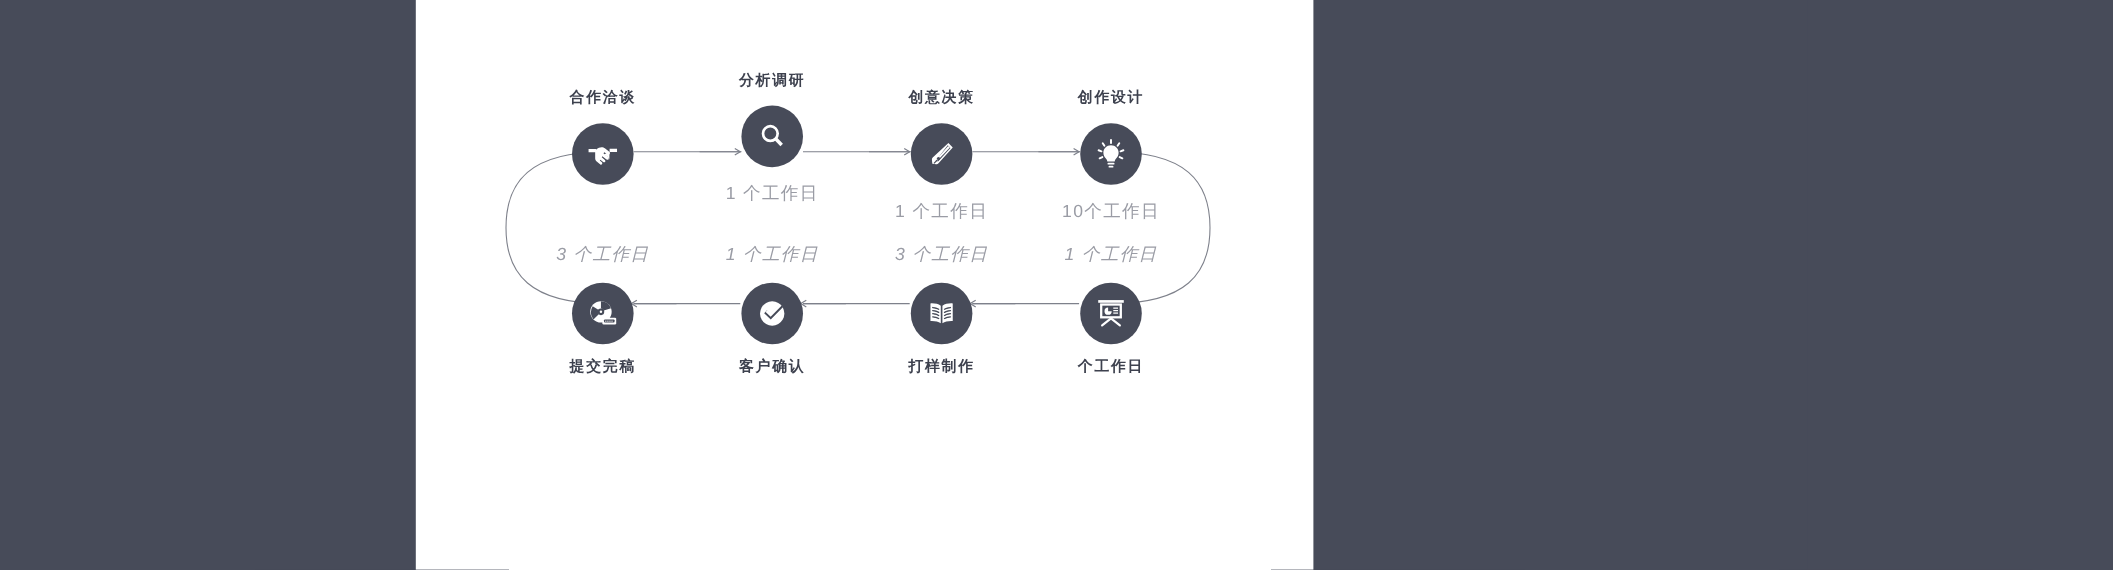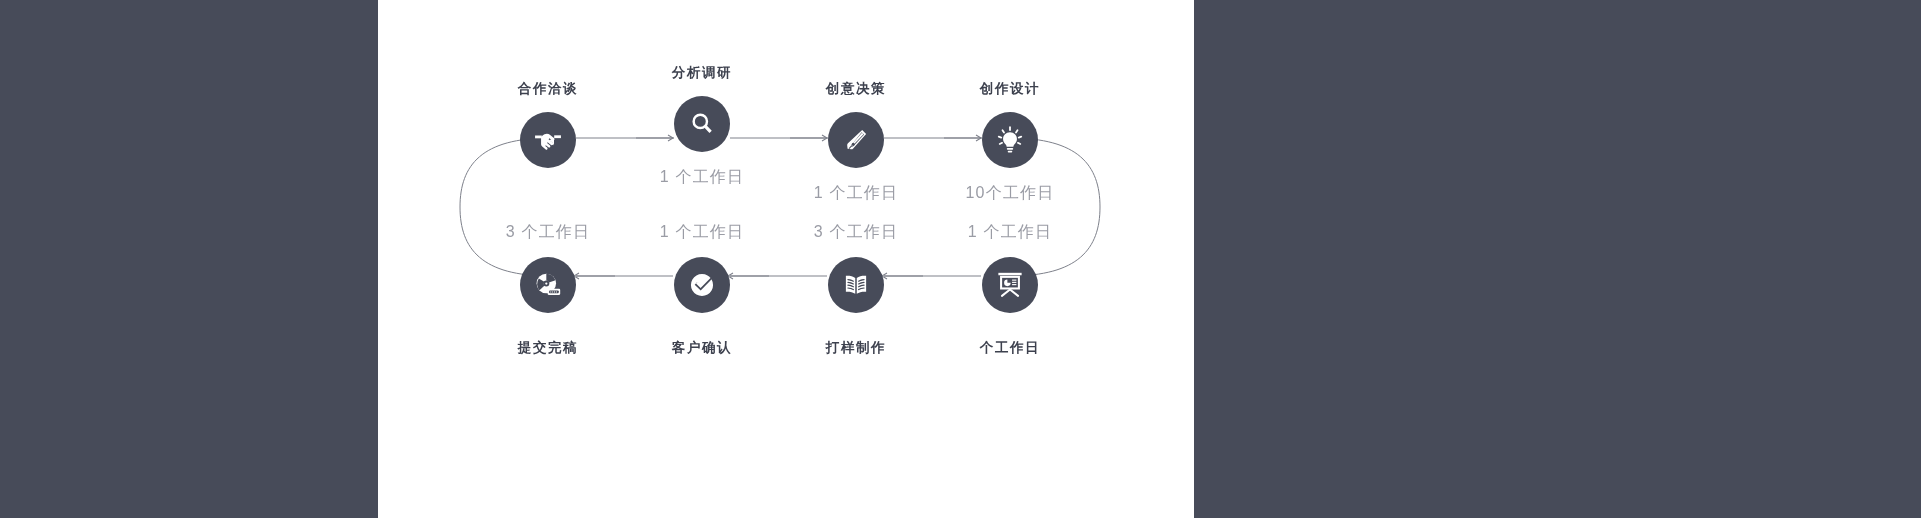--- a/index.html
+++ b/index.html
@@ -85,22 +85,22 @@
     white-space: nowrap;
     line-height: 1;
     font-weight: 400;
   }
 
   
   .row-top .node-title  { margin-bottom: 16px; }
   .row-top .node-duration { margin-top: 17px; }
 
   
-  .row-bottom .node-duration { margin-bottom: 17px; }
-  .row-bottom .node-title { margin-top: 28px; }
+  .row-bottom .node-duration { margin-bottom: 17px; font-style: italic; }
+  .row-bottom .node-title { margin-top: 13px; }
 </style>
 </head>
 <body>
 
 <div id="stage">
 
   <div id="canvas">
     <div id="flow">
 
       <svg id="flow-svg" viewBox="0 0 816 518" preserveAspectRatio="none">

